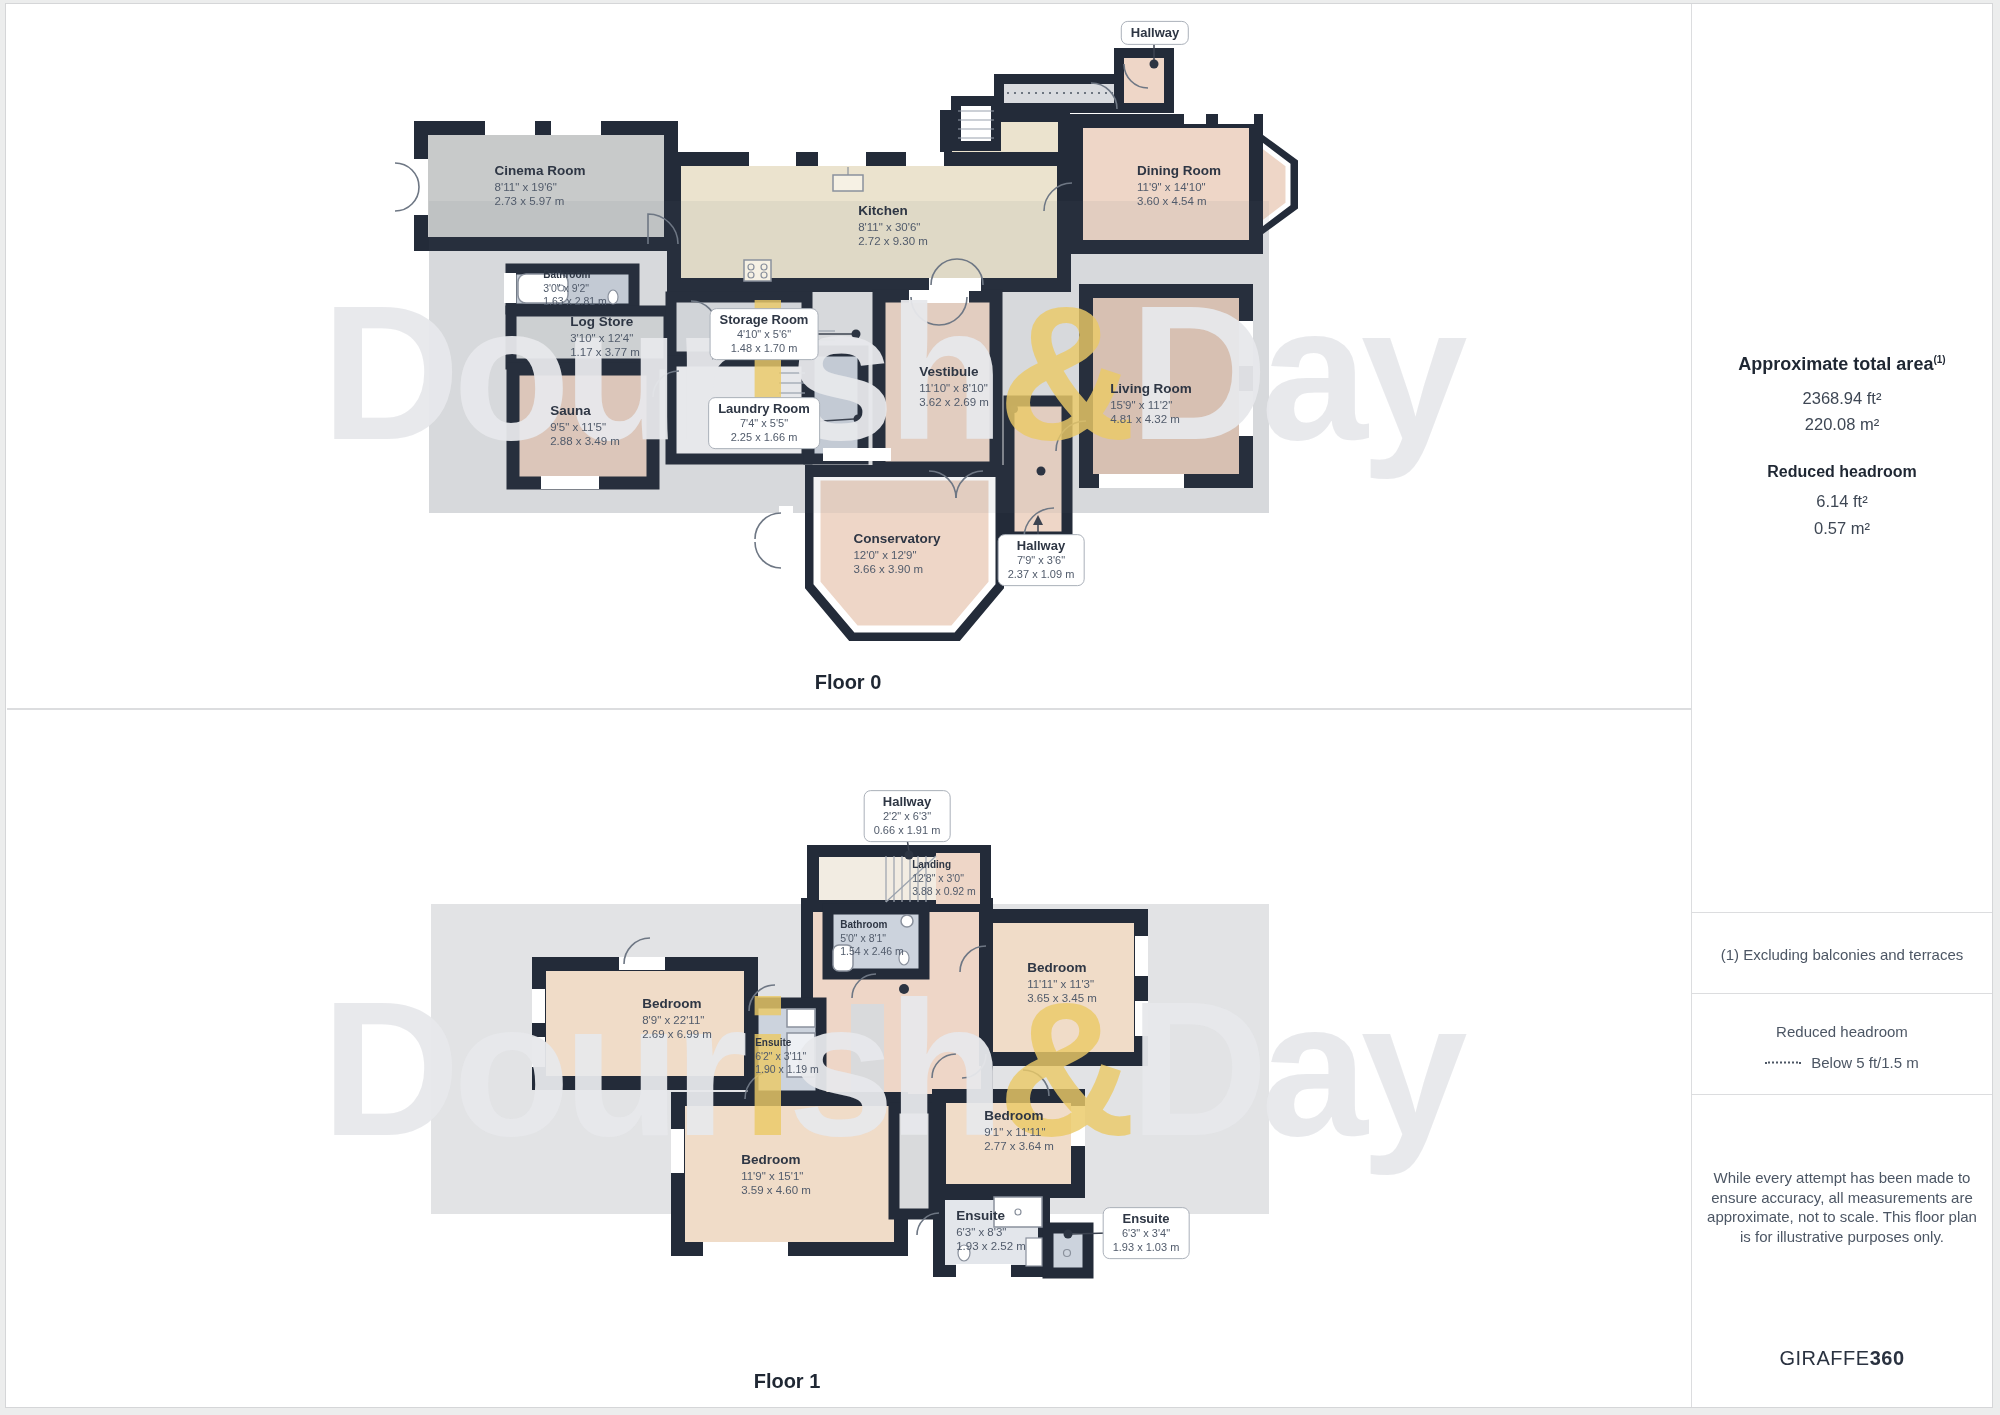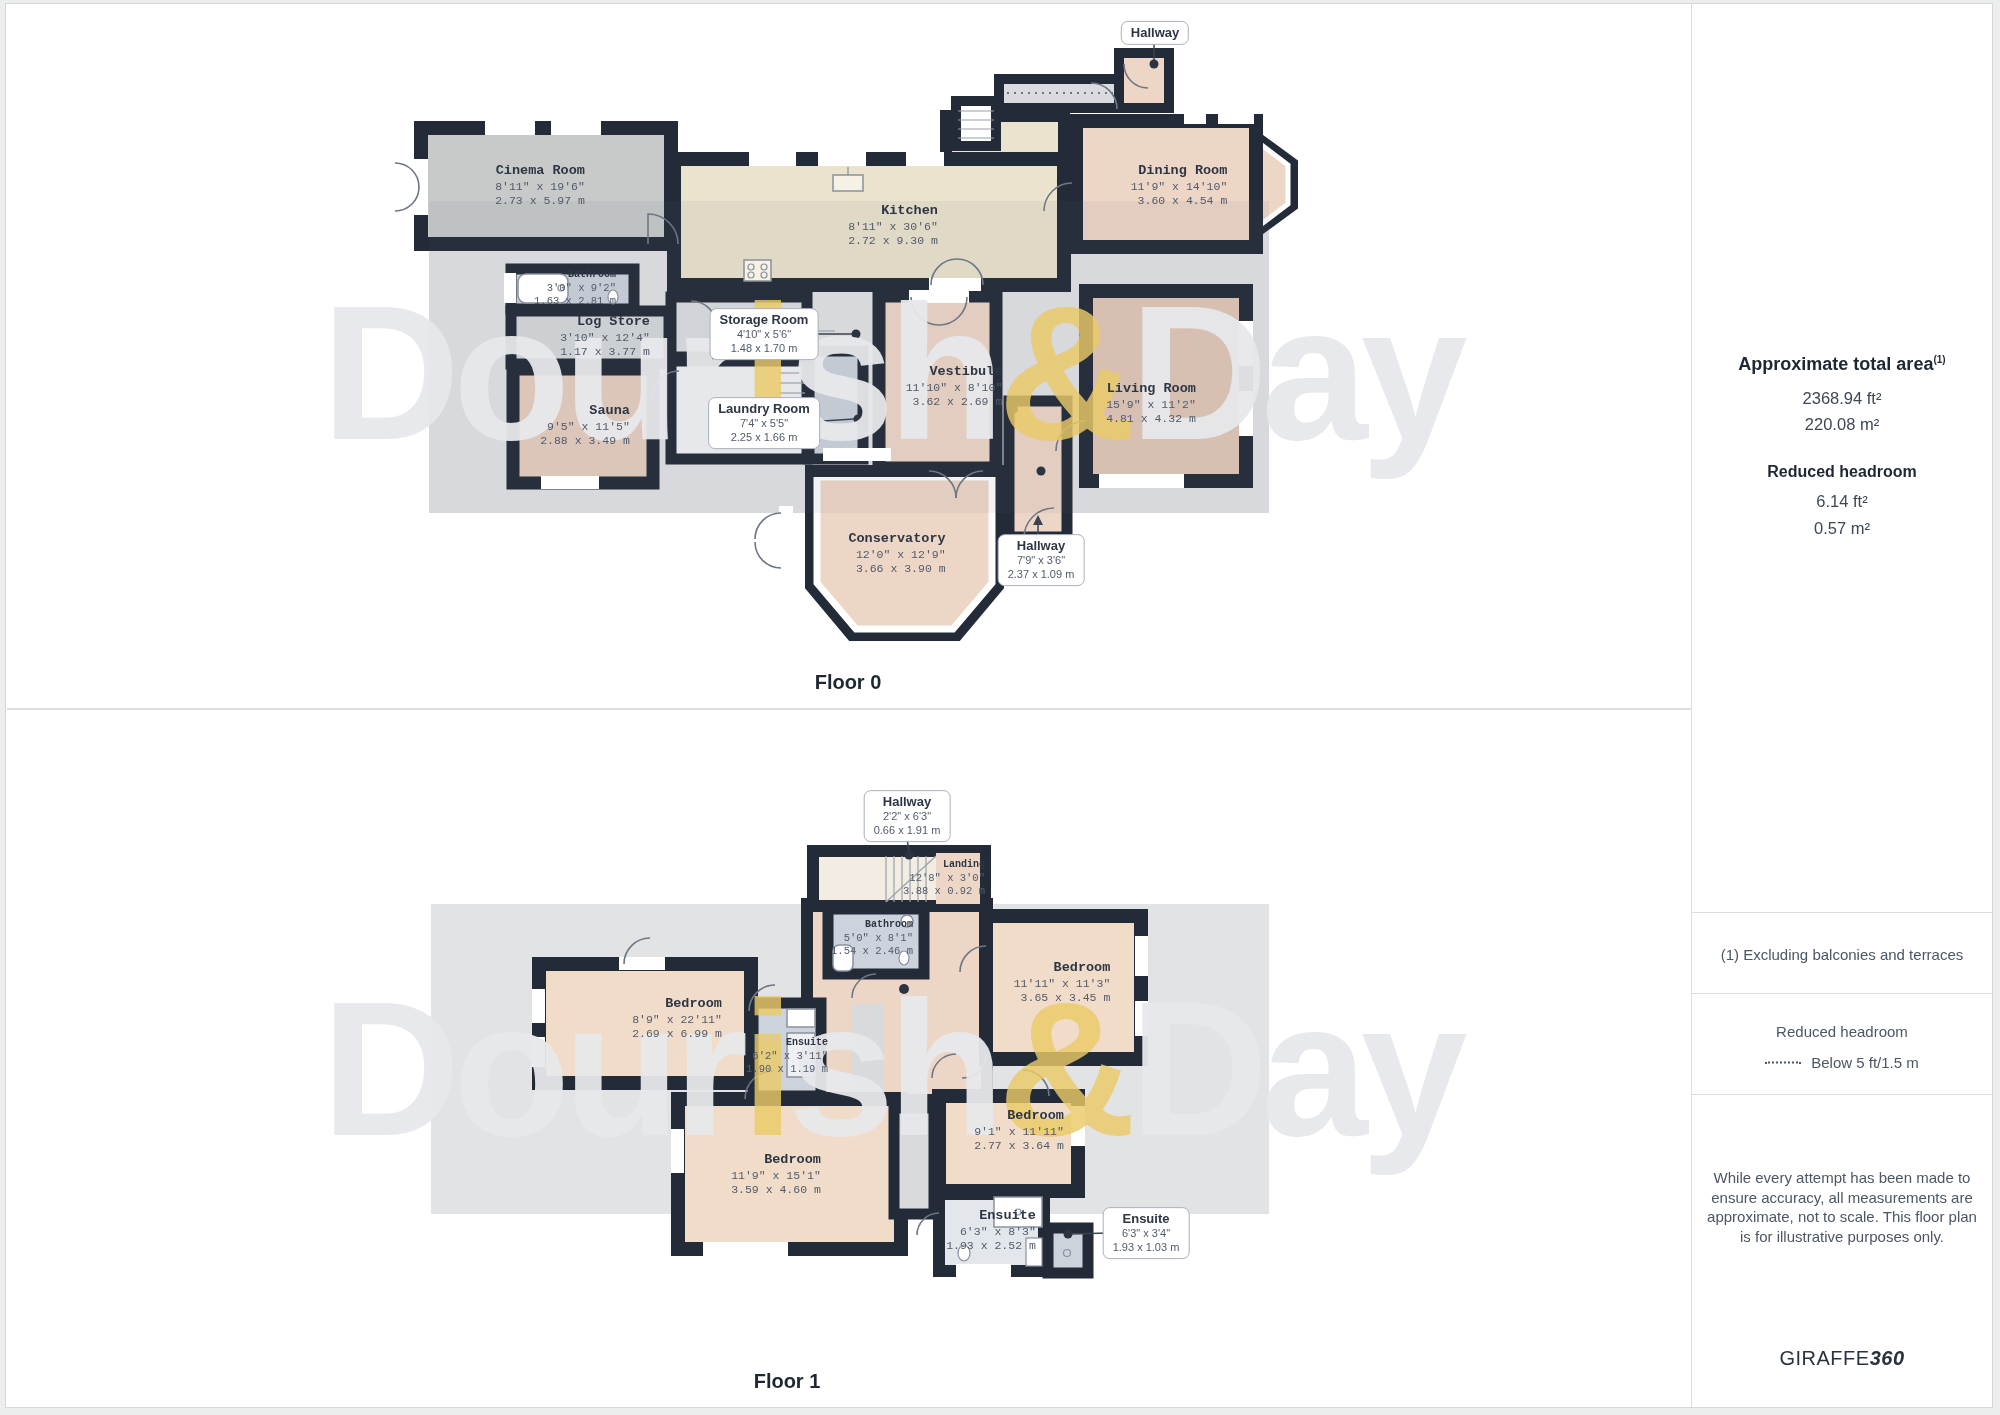--- a/index.html
+++ b/index.html
@@ -21,21 +21,21 @@
     position:absolute;transform:translate(-50%,-50%);
     font-weight:700;font-size:192px;letter-spacing:-7px;white-space:nowrap;
     line-height:1;user-select:none;pointer-events:none;
   }
   .wm-gray{color:rgba(231,232,235,0.95);}
   .wm-gold{color:rgba(234,201,102,0.82);}
 
   
   .rl{
     position:absolute;transform:translate(-50%,-50%);
-    text-align:right;white-space:nowrap;line-height:1.25;font-family:Liberation Mono, monospace;
+    text-align:left;white-space:nowrap;line-height:1.25;
   }
   .rl .rname{font-weight:700;font-size:13.5px;color:#2e3644;display:block;}
   .rl .rdim{font-size:11.5px;color:#515b6b;display:block;}
   .rl.sm .rname{font-size:10px;}
   .rl.sm .rdim{font-size:10.5px;}
 
   
   .callout{
     position:absolute;transform:translate(-50%,-50%);
     background:#ffffff;border:1.5px solid #aab0b9;border-radius:7px;
@@ -59,21 +59,21 @@
   .sb-val{font-size:16.5px;color:#3e4document;color:#3e4754;}
   .sb-sub{font-size:16px;font-weight:700;color:#1f2733;}
   .sb-note{font-size:15px;color:#4c5664;}
   .sb-par{font-size:15px;color:#4c5664;line-height:1.31;transform:translateX(0);}
   .legend-dots{
     display:inline-block;width:36px;height:2px;vertical-align:middle;
     border-bottom:2px dotted #4c5664;margin-right:10px;position:relative;top:-2px;
   }
   .brand{font-size:20px;color:#2a3240;letter-spacing:0.5px;}
   .brand .b1{font-weight:400;}
-  .brand .b2{font-weight:700;font-style:italic;}
+  .brand .b2{font-weight:700;}
 </style>
 </head>
 <body>
 
 <div class="page">
 <div class="origin">
 
 <svg class="plan" width="2000" height="1415" viewBox="0 0 2000 1415">
 
   <g>

